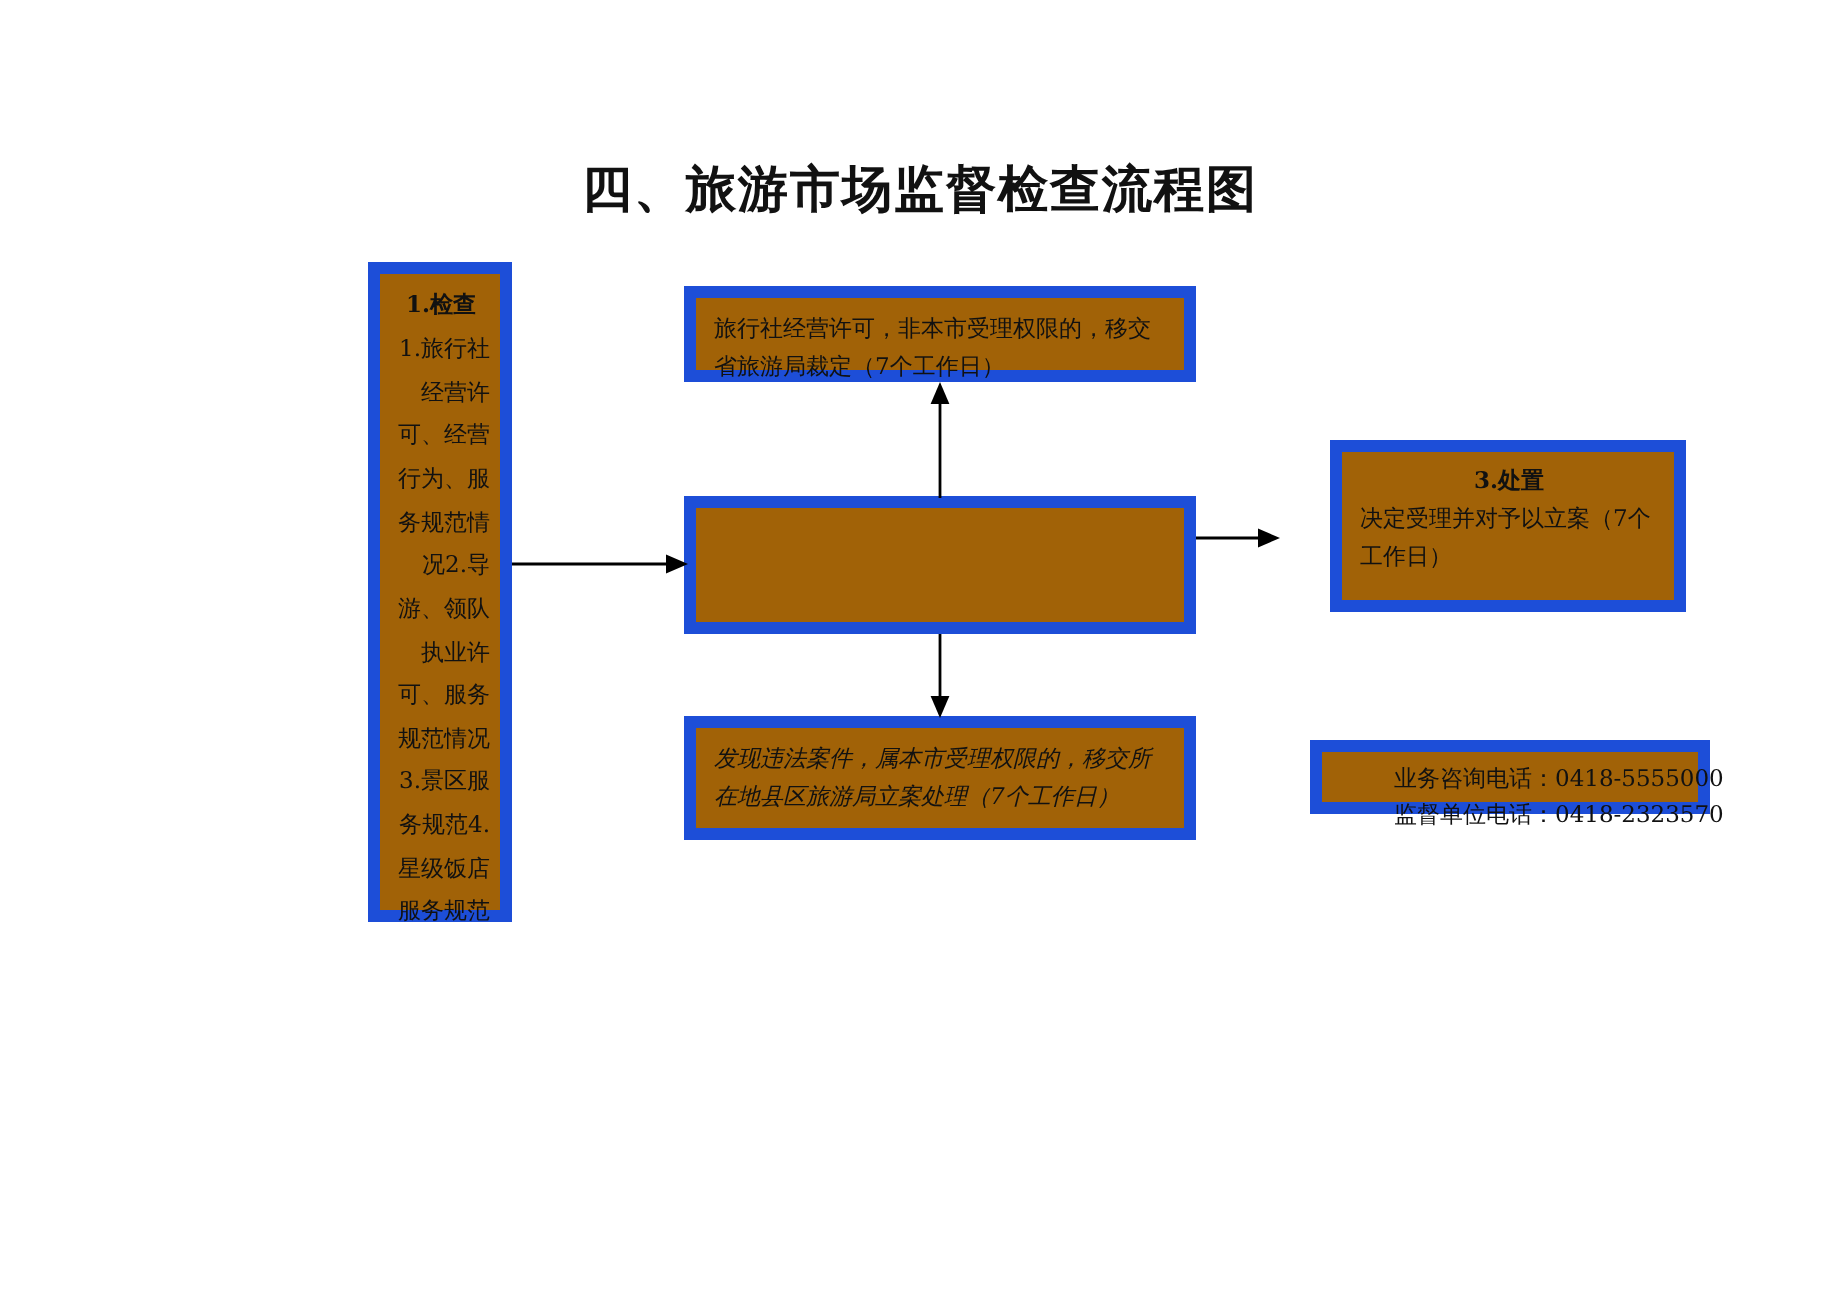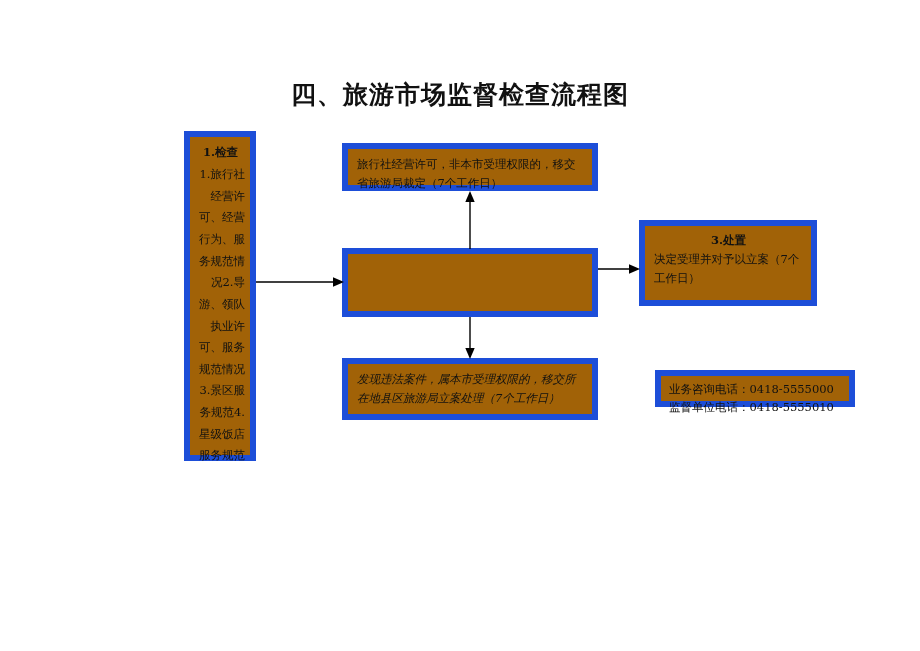--- a/index.html
+++ b/index.html
@@ -100,36 +100,37 @@
   #box-transfer-local {
     left: 342px;
     top: 358px;
     width: 256px;
     height: 62px;
     font-style: italic;
   }
 
   
   #box-disposal {
-    left: 639px;
+    left: 665px;
     top: 220px;
     width: 178px;
     height: 86px;
   }
 
   
   #box-contact {
     left: 655px;
     top: 370px;
     width: 200px;
     height: 37px;
   }
   #box-contact .box-inner {
     padding: 5px 8px;
     line-height: 1.55;
+    margin-left: 28px;
   }
   #box-contact .contact-line {
     display: block;
     font-size: 11.5px;
     white-space: nowrap;
   }
 
   
   .arrow {
     position: absolute;
@@ -181,21 +182,21 @@
   <div class="box" id="box-disposal">
     <div class="box-inner">
       <span class="box-head">3.处置</span>
       <span class="box-body">决定受理并对予以立案（7个工作日）</span>
     </div>
   </div>
 
   <div class="box" id="box-contact">
     <div class="box-inner">
       <span class="contact-line">业务咨询电话：0418-5555000</span>
-      <span class="contact-line">监督单位电话：0418-5555010</span>
+      <span class="contact-line">监督单位电话：0418-2323570</span>
     </div>
   </div>
 
   <div class="arrow" style="left:256px; top:275px; width:88px; height:14px;">
     <svg width="88" height="14" viewBox="0 0 88 14">
       <line class="arrow-line" x1="0" y1="7" x2="79" y2="7"></line>
       <polygon class="arrow-head" points="88,7 77,2.3 77,11.7"></polygon>
     </svg>
   </div>
 

